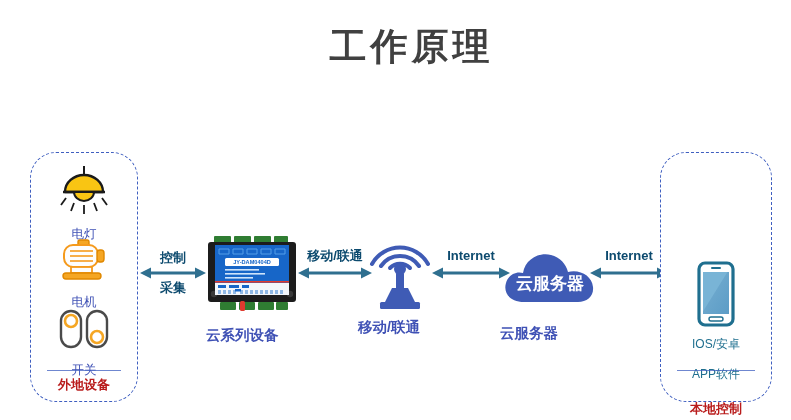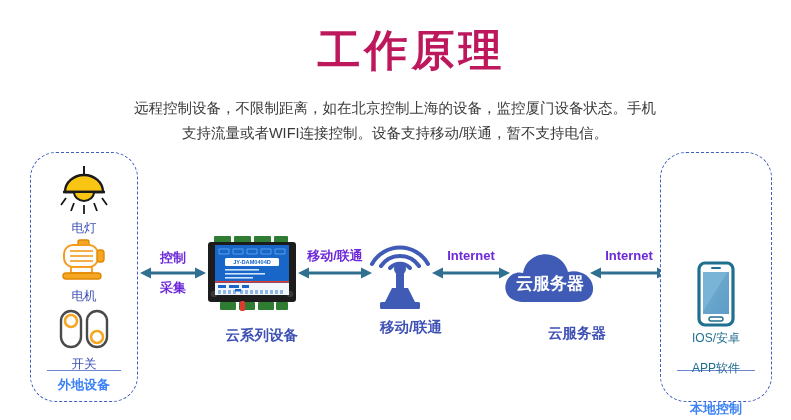--- a/index.html
+++ b/index.html
@@ -8,21 +8,21 @@
     background: #ffffff;
     font-family: "Liberation Sans", "DejaVu Sans", sans-serif;
     overflow: hidden;
   }
   #root { position: relative; width: 791px; height: 420px; background: #fff; }
 
   
   .title {
     position: absolute; top: 26px; left: 0; width: 791px;
     text-align: center;
-    font-size: 43px; font-weight: 700; color: #be185d;
+    font-size: 37px; font-weight: 700; color: #404040;
     letter-spacing: 4px;
     line-height: 1.15;
     padding-left: 32px;
   }
   .desc {
     position: absolute; top: 96px; left: 95px; width: 600px;
     text-align: center;
     font-size: 14.5px; color: #3a3a3a; line-height: 1.75;
     font-weight: 500;
   }
@@ -37,72 +37,68 @@
   #panel-left  { left: 30px;  top: 152px; width: 108px; height: 250px; }
   #panel-right { left: 660px; top: 152px; width: 112px; height: 250px; }
 
   .panel-inner { position: relative; width: 100%; height: 100%; }
 
   .dev-block {
     position: absolute; width: 100%; text-align: center;
   }
   .dev-label {
     font-size: 12.5px; color: #3f51b5; font-weight: 500; line-height: 1.35;
-    margin-top: 3px;
+    margin-top: 9px;
   }
   .dev-label.teal { color: #1f6f8f; font-size: 12px; }
 
   .panel-divider {
     position: absolute; left: 16px; right: 16px; bottom: 30px;
     height: 1.5px; background: #3f5fc0; opacity: .75;
   }
   .panel-footer {
     position: absolute; left: 0; right: 0; bottom: 7px;
-    text-align: center; font-size: 13px; color: #3b82f6; font-weight: 600;
+    text-align: center; font-size: 13px; color: #b91c1c; font-weight: 600;
   }
   .panel-footer.outside {
     bottom: -22px;
   }
 
   
   .lamp { width: 56px; height: 52px; margin: 0 auto; display:block; }
   .motor { width: 54px; height: 48px; margin: 0 auto; display:block; }
   .switches { width: 54px; height: 44px; margin: 0 auto; display:block; }
   .monitor { width: 62px; height: 52px; margin: 0 auto; display:block; }
   .phone   { width: 38px; height: 66px; margin: 0 auto; display:block; }
 
   
   .center-item { position: absolute; text-align: center; }
 
   
   .arrow-grp { position: absolute; }
   .arrow-label {
-    font-size: 13px; font-weight: 600; color: #6d28d9;
+    font-size: 13px; font-weight: 600; color: #0c4a6e;
     text-align: center; white-space: nowrap; line-height: 1.25;
   }
   .arrow-svg { display: block; }
 
   .caption {
     font-size: 14.5px; font-weight: 600; color: #3f51b5;
-    text-align: right; white-space: nowrap;
+    text-align: left; white-space: nowrap;
   }
 
   
   .module-wrap { position: absolute; left: 206px; top: 236px; width: 92px; height: 78px; }
 </style>
 </head>
 <body>
 
 <div id="root">
 
   <div class="title">工作原理</div>
-  <div class="desc">
-    <div>远程控制设备，不限制距离，如在北京控制上海的设备，监控厦门设备状态。手机</div>
-    <div>支持流量或者WIFI连接控制。设备支持移动/联通，暂不支持电信。</div>
-  </div>
 
   <div class="panel" id="panel-left">
     <div class="panel-inner">
 
       <div class="dev-block" style="top:12px">
         <svg class="lamp" viewBox="0 0 56 52">
           <line x1="28" y1="1" x2="28" y2="10" stroke="#1a1a1a" stroke-width="2"></line>
           <path d="M9 27 A19 17 0 0 1 47 27 Z" fill="#f9c513" stroke="#1a1a1a" stroke-width="2.4" stroke-linejoin="round"></path>
           <line x1="7" y1="27" x2="49" y2="27" stroke="#1a1a1a" stroke-width="2.4"></line>
           <path d="M18 27 A10 9 0 0 0 38 27 Z" fill="#f9c513" stroke="#1a1a1a" stroke-width="2"></path>

